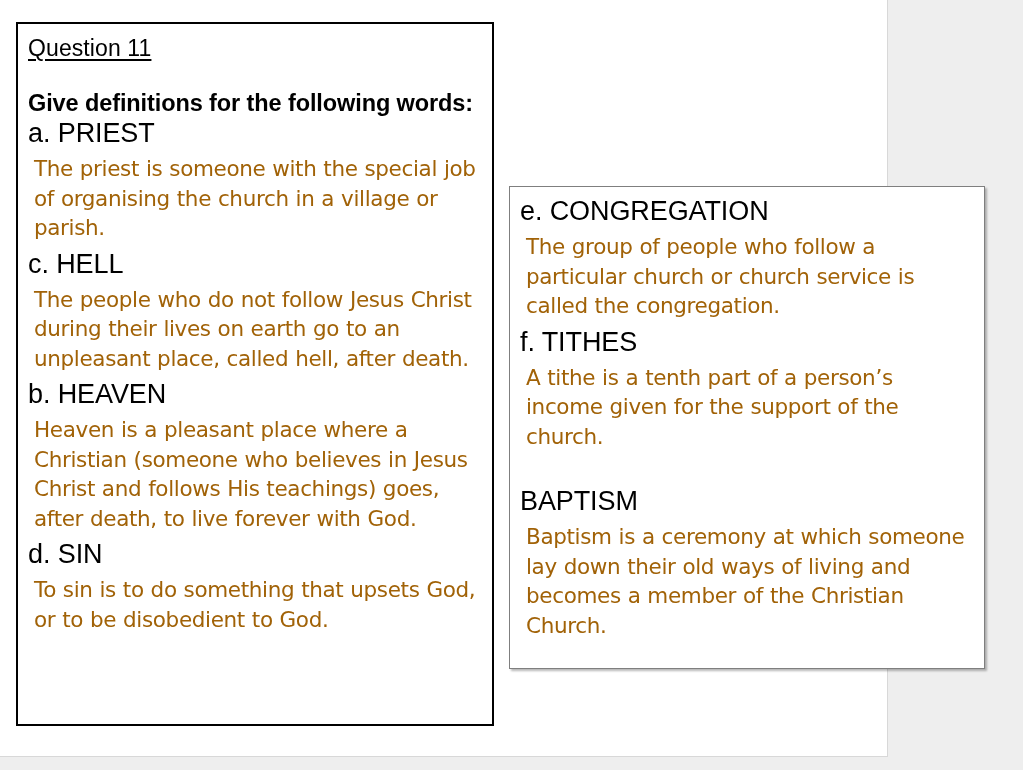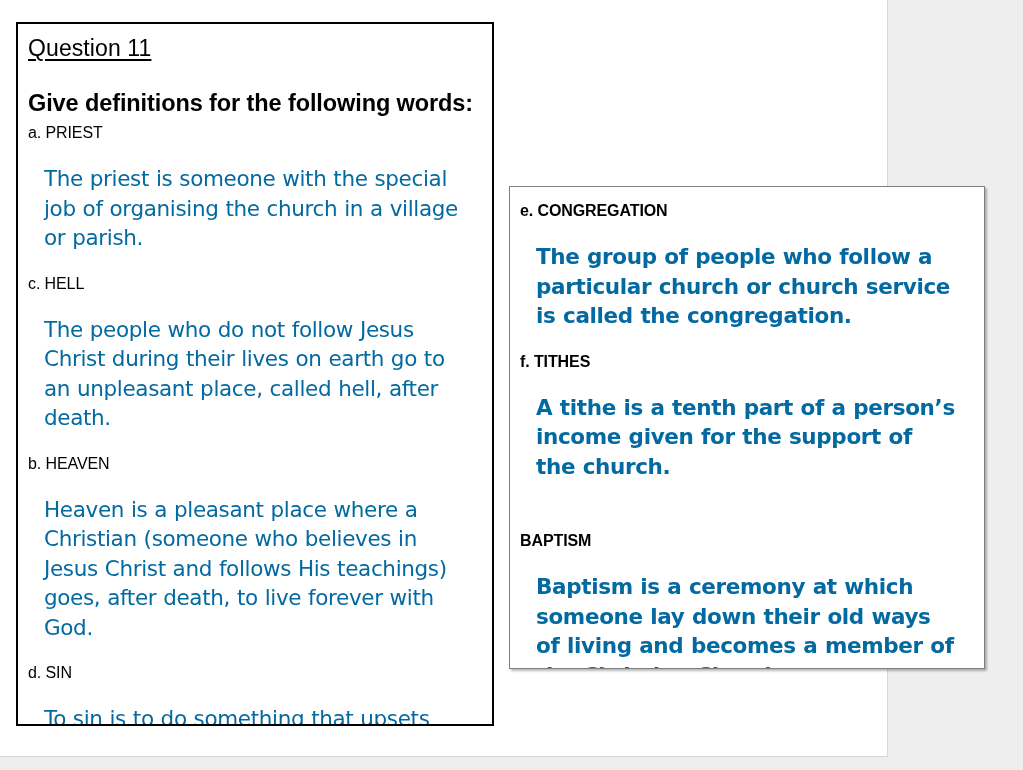--- a/index.html
+++ b/index.html
@@ -46,21 +46,20 @@
   }
 
   #right-box {
     left: 509px;
     top: 186px;
     width: 476px;
     height: 483px;
     border: 1px solid #7f7f7f;
     box-shadow: 2px 2px 2px rgba(0,0,0,0.28);
     padding: 9px 10px 0 10px;
-    font-weight: bold;
   }
 
   
   .q-title {
     font-family: "Liberation Sans", sans-serif;
     font-size: 23px;
     line-height: 30px;
     color: #000000;
     text-decoration: underline;
     text-underline-offset: 3px;
@@ -74,34 +73,34 @@
     font-weight: bold;
     font-size: 23.5px;
     line-height: 29px;
     color: #000000;
     margin: 0;
     letter-spacing: -0.1px;
   }
 
   .term {
     font-family: "Liberation Sans", sans-serif;
-    font-size: 16px;
+    font-size: 27px;
     line-height: 30px;
     color: #000000;
     margin: 0;
     letter-spacing: -0.1px;
     white-space: pre;
   }
 
   .answer {
     font-family: "DejaVu Sans", sans-serif;
     font-size: 21.5px;
     line-height: 29.5px;
-    color: #0369a1;
-    margin: 16px;
+    color: #a16207;
+    margin: 6px;
     letter-spacing: -0.35px;
     word-spacing: 0.4px;
   }
 
   .spacer-line {
     height: 29px;
   }
 
   
   .entry { margin: 0; padding: 0; }

